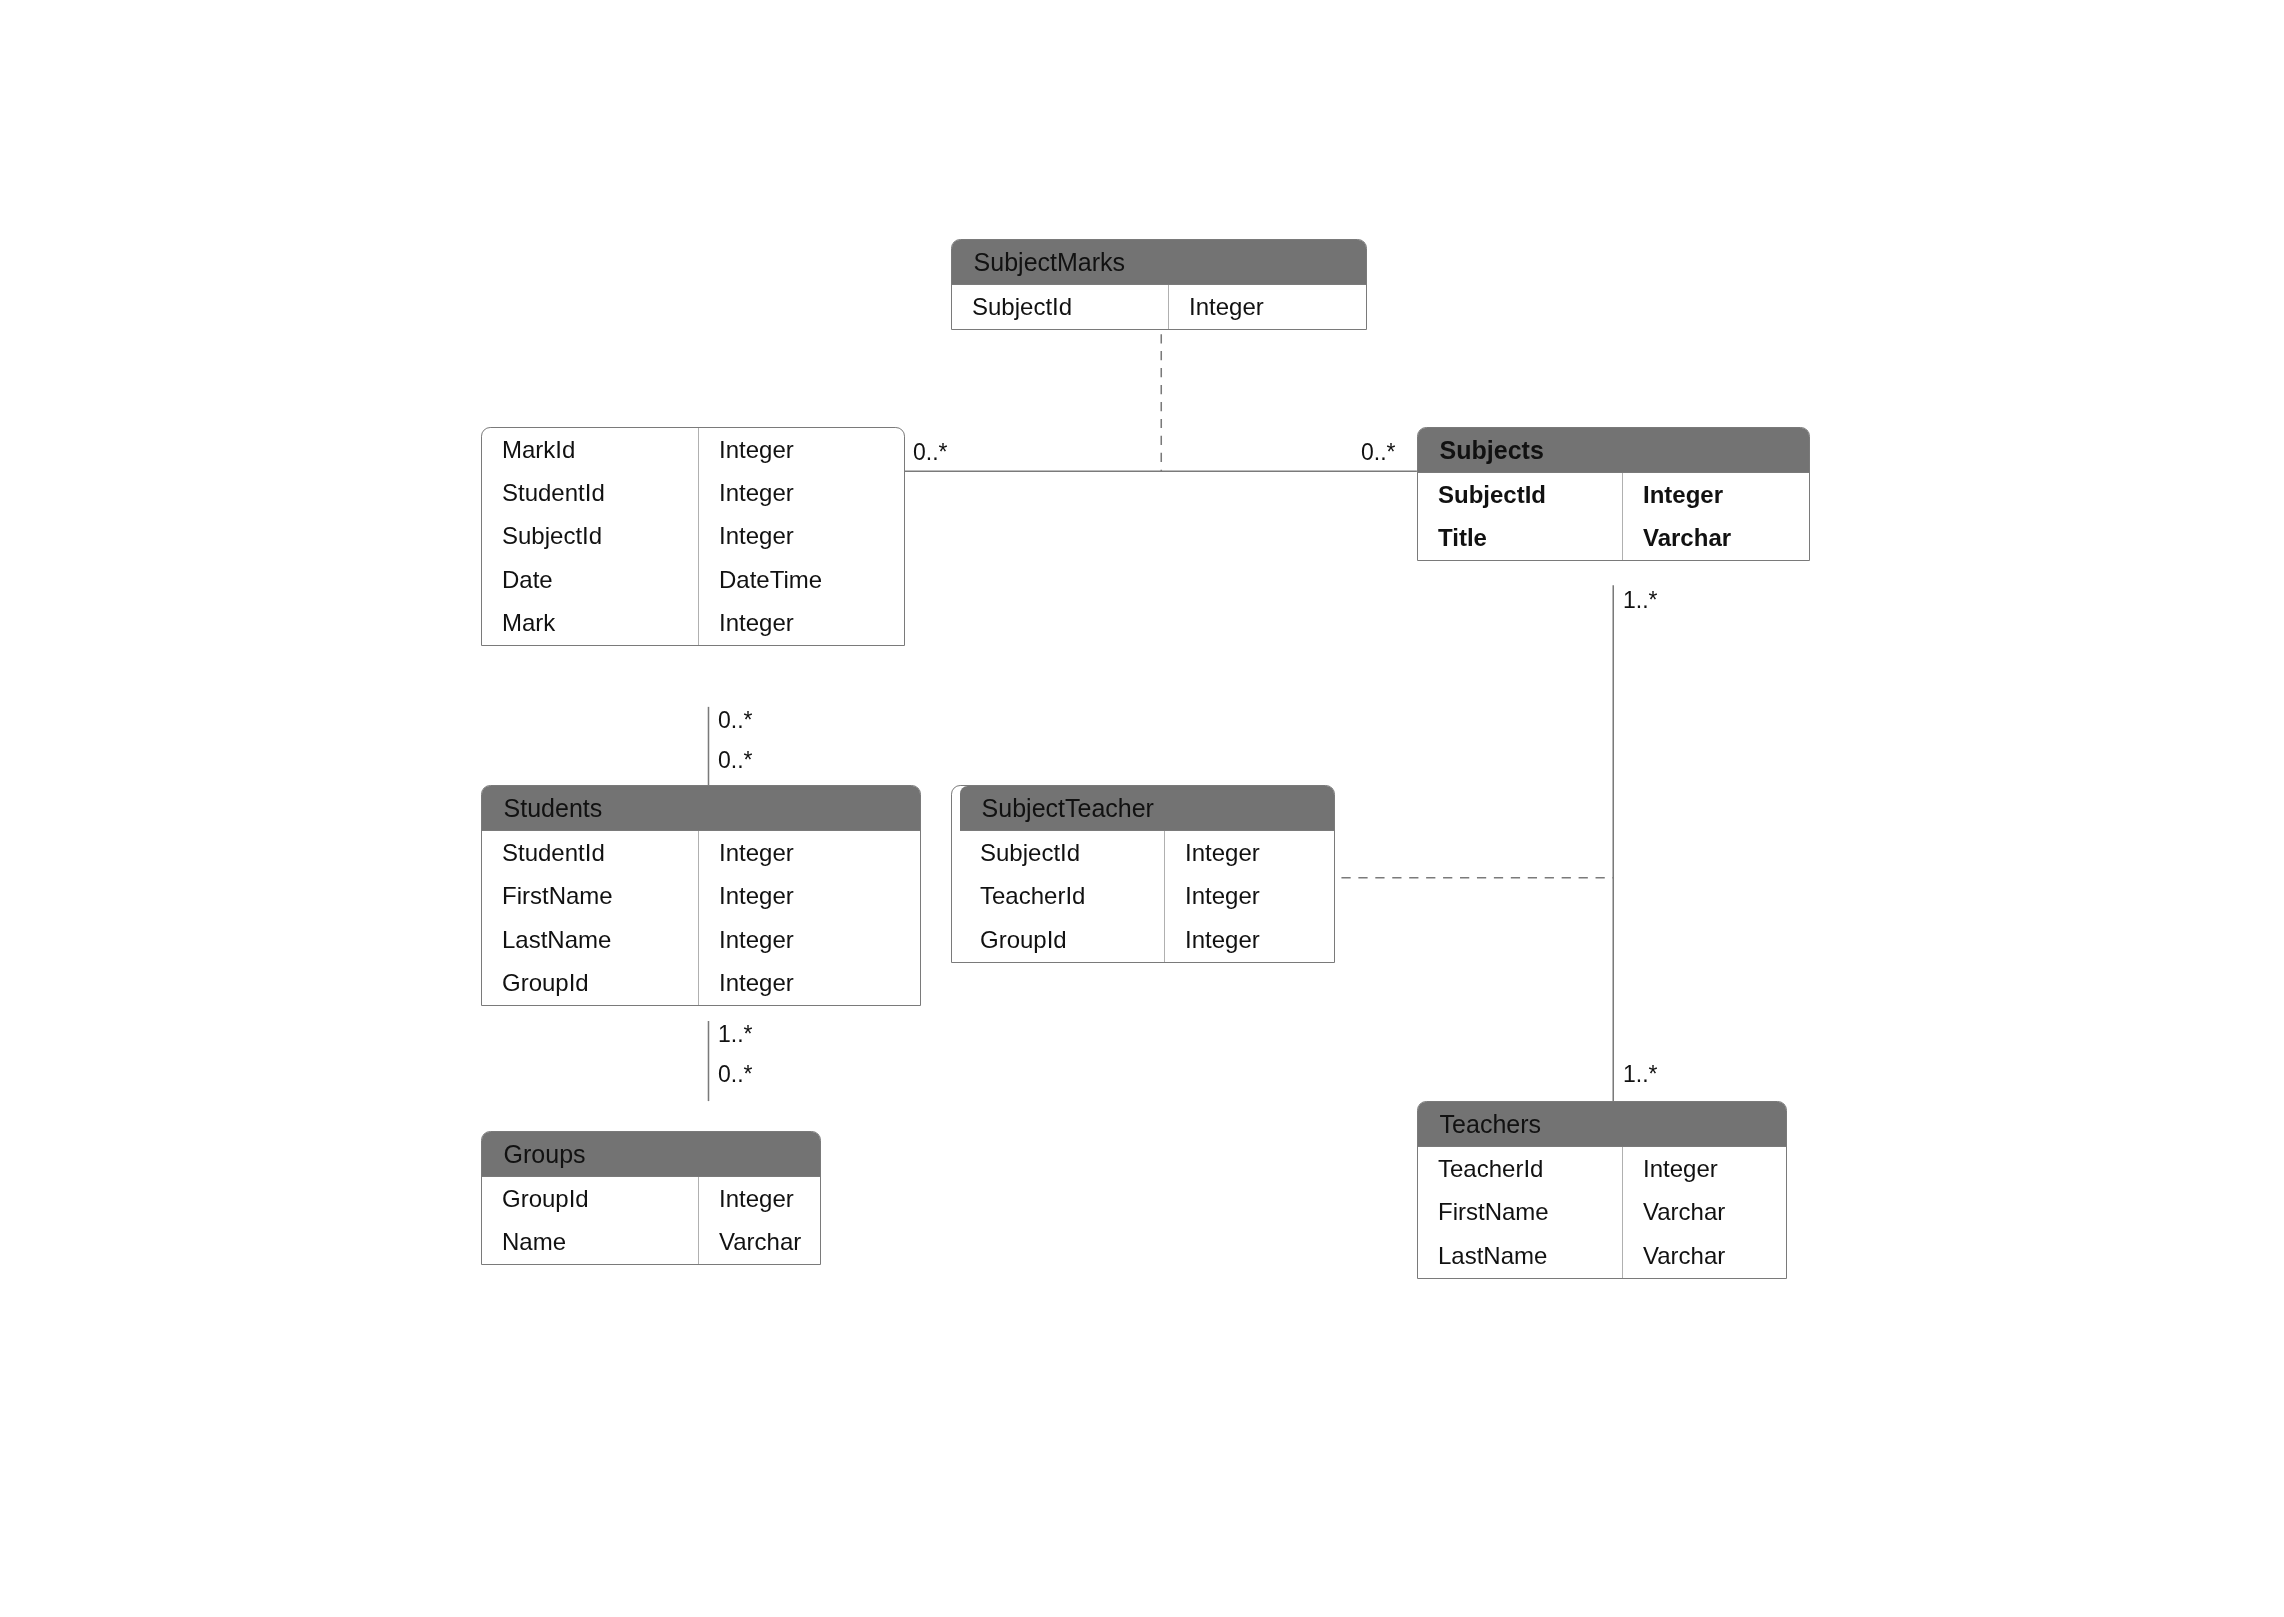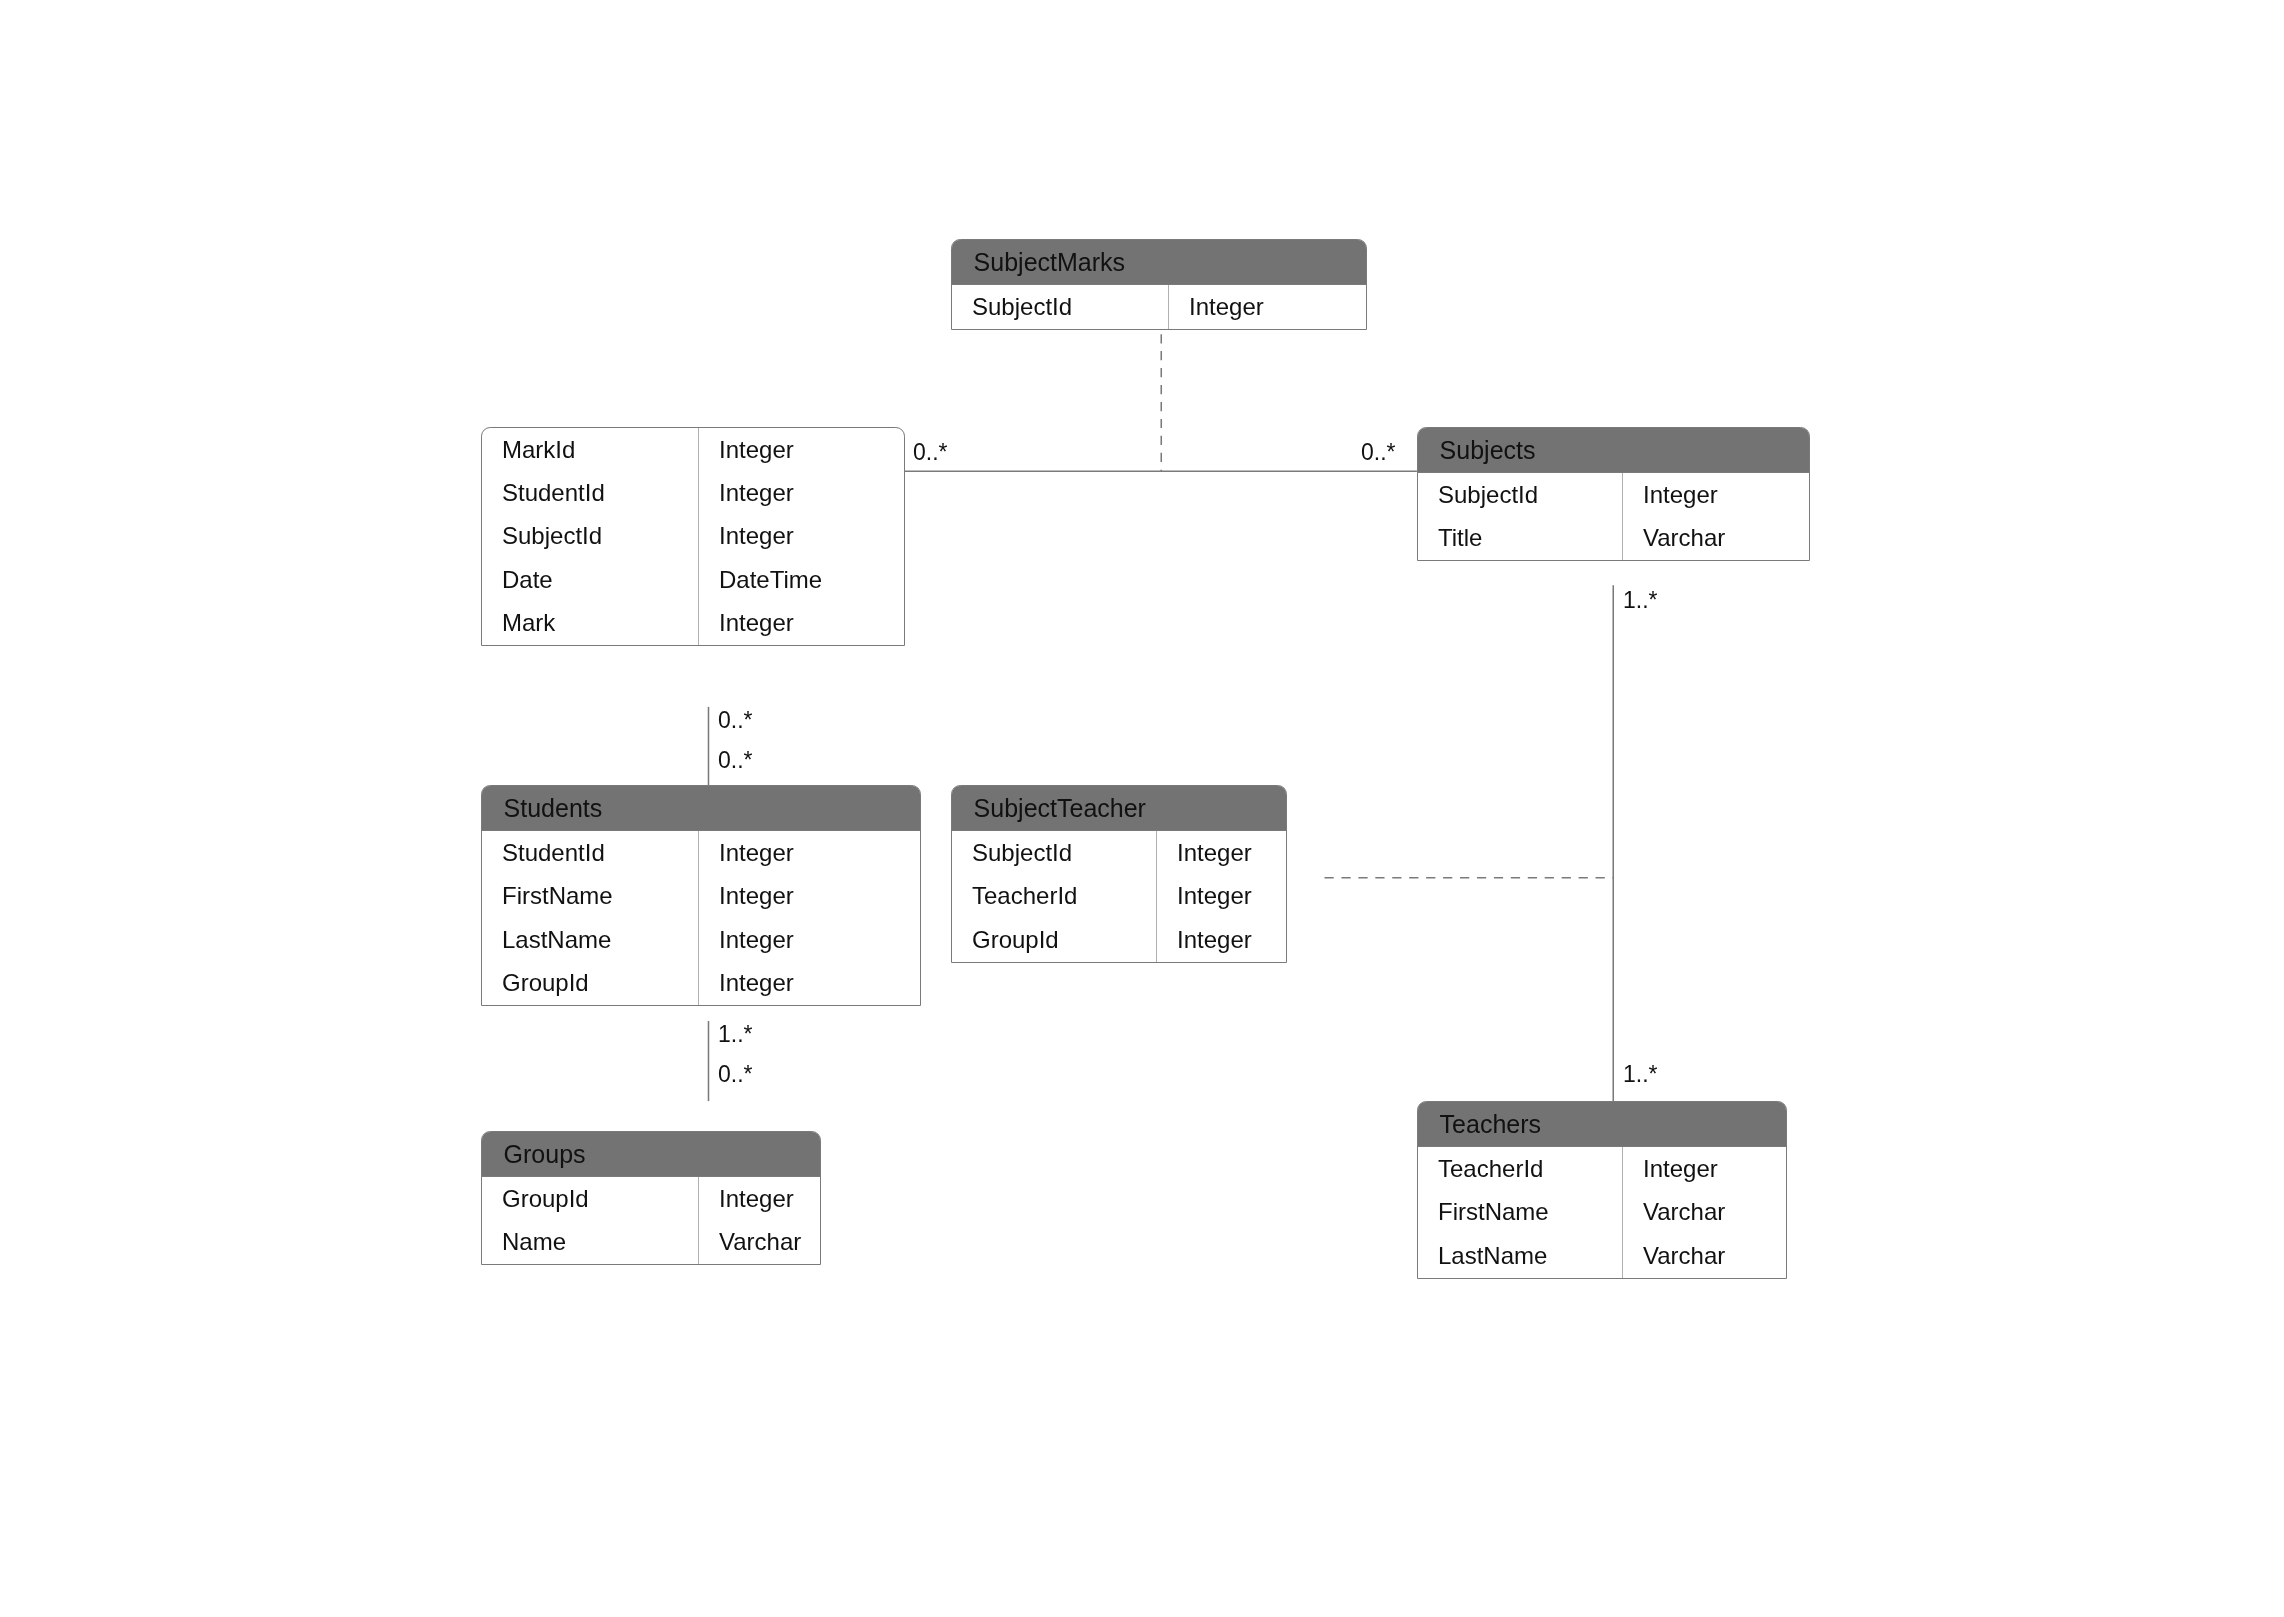--- a/index.html
+++ b/index.html
@@ -102,21 +102,21 @@
       <div class="cell col2">Integer</div>
       <div class="cell">SubjectId</div>
       <div class="cell col2">Integer</div>
       <div class="cell">Date</div>
       <div class="cell col2">DateTime</div>
       <div class="cell">Mark</div>
       <div class="cell col2">Integer</div>
     </div>
   </div>
 
-  <div class="entity" style="left:1417px; top:427px; width:393px; --c1:204px; --c2:187px;">
+  <div class="entity" style="left:1417px; top:427px; width:393px;font-weight:bold; --c1:204px; --c2:187px;">
     <div class="title">Subjects</div>
     <div class="rows">
       <div class="cell">SubjectId</div>
       <div class="cell col2">Integer</div>
       <div class="cell">Title</div>
       <div class="cell col2">Varchar</div>
     </div>
   </div>
 
   <div class="entity" style="left:481px; top:785px; width:440px; --c1:216px; --c2:206px;">
@@ -126,21 +126,21 @@
       <div class="cell col2">Integer</div>
       <div class="cell">FirstName</div>
       <div class="cell col2">Integer</div>
       <div class="cell">LastName</div>
       <div class="cell col2">Integer</div>
       <div class="cell">GroupId</div>
       <div class="cell col2">Integer</div>
     </div>
   </div>
 
-  <div class="entity" style="left:951px; top:785px; width:336px; --c1:204px; --c2:168px;">
+  <div class="entity" style="left:951px; top:785px; width:384px;padding-left:8px; --c1:204px; --c2:168px;">
     <div class="title">SubjectTeacher</div>
     <div class="rows">
       <div class="cell">SubjectId</div>
       <div class="cell col2">Integer</div>
       <div class="cell">TeacherId</div>
       <div class="cell col2">Integer</div>
       <div class="cell">GroupId</div>
       <div class="cell col2">Integer</div>
     </div>
   </div>

